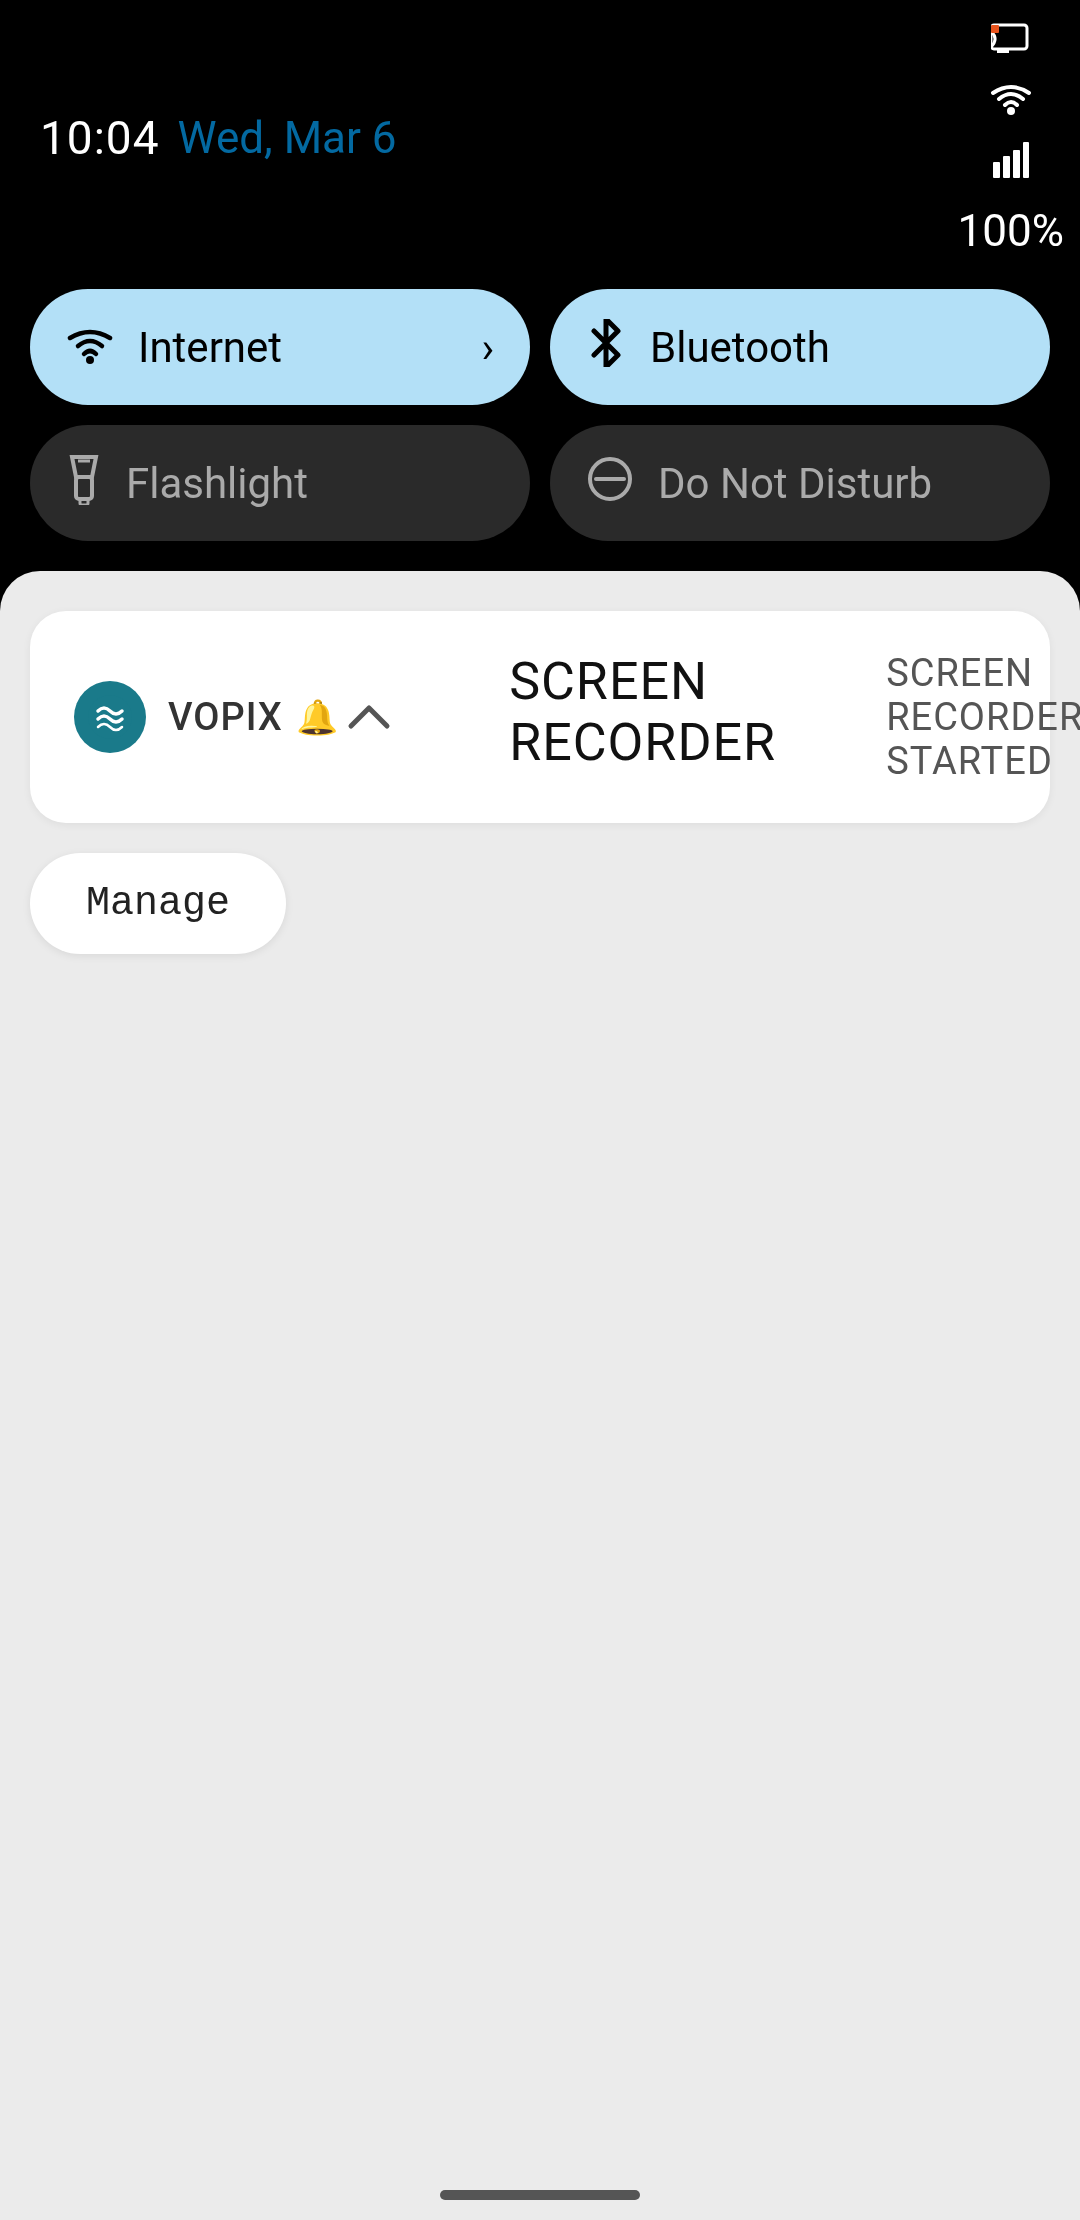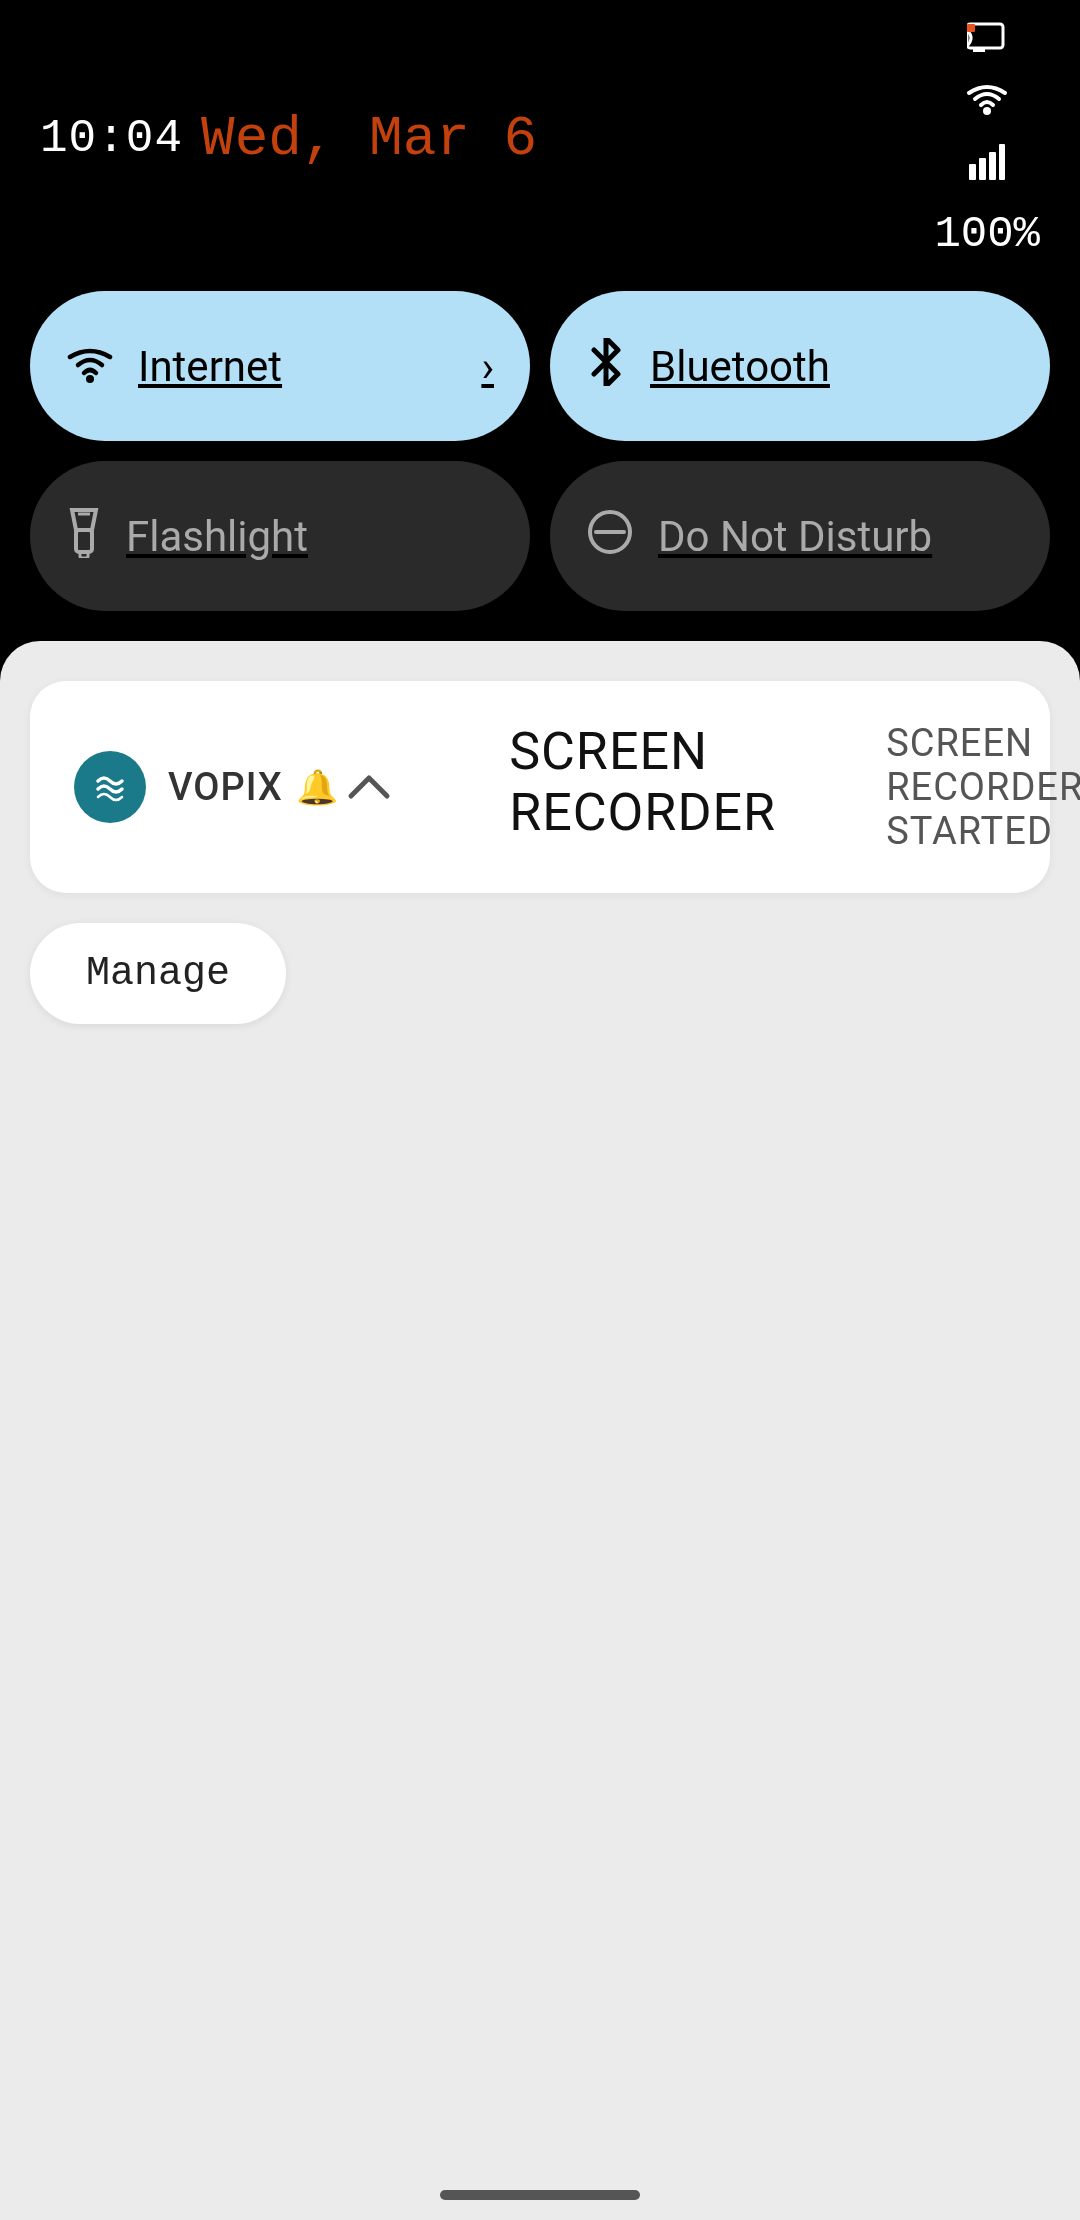--- a/index.html
+++ b/index.html
@@ -11,38 +11,37 @@
       background: #000;
       font-family: 'Roboto', Arial, sans-serif;
       overflow-x: hidden;
     }
 
     
     .status-bar {
       display: flex;
       align-items: center;
       justify-content: space-between;
-      padding: 18px 40px 12px 40px;
+      padding: 18px 16px 12px 40px;
       background: #000;
-      font-family: Liberation Mono, monospace;
     }
     .status-left {
       display: flex;
       align-items: center;
       gap: 18px;
     }
     .status-time {
       color: #fff;
       font-size: 46px;
       font-weight: 400;
       letter-spacing: 1px;
     }
     .status-date {
-      color: #c2410c;
-      font-size: 56px;
+      color: #0369a1;
+      font-size: 44px;
       font-weight: 400;
     }
     .status-right {
       display: flex;
       align-items: center;
       gap: 18px;
       flex-direction: column;
     }
     .status-icon {
       color: #fff;
@@ -62,24 +61,23 @@
       grid-template-columns: 1fr 1fr;
       gap: 20px;
     }
 
     .qs-tile {
       display: flex;
       align-items: center;
       gap: 24px;
       padding: 0 36px;
       border-radius: 80px;
-      height: 150px;
+      height: 116px;
       cursor: pointer;
       position: relative;
-      text-decoration: underline;
     }
 
     .qs-tile.active {
       background: #b3e0f7;
     }
 
     .qs-tile.inactive {
       background: #2a2a2a;
     }
 

